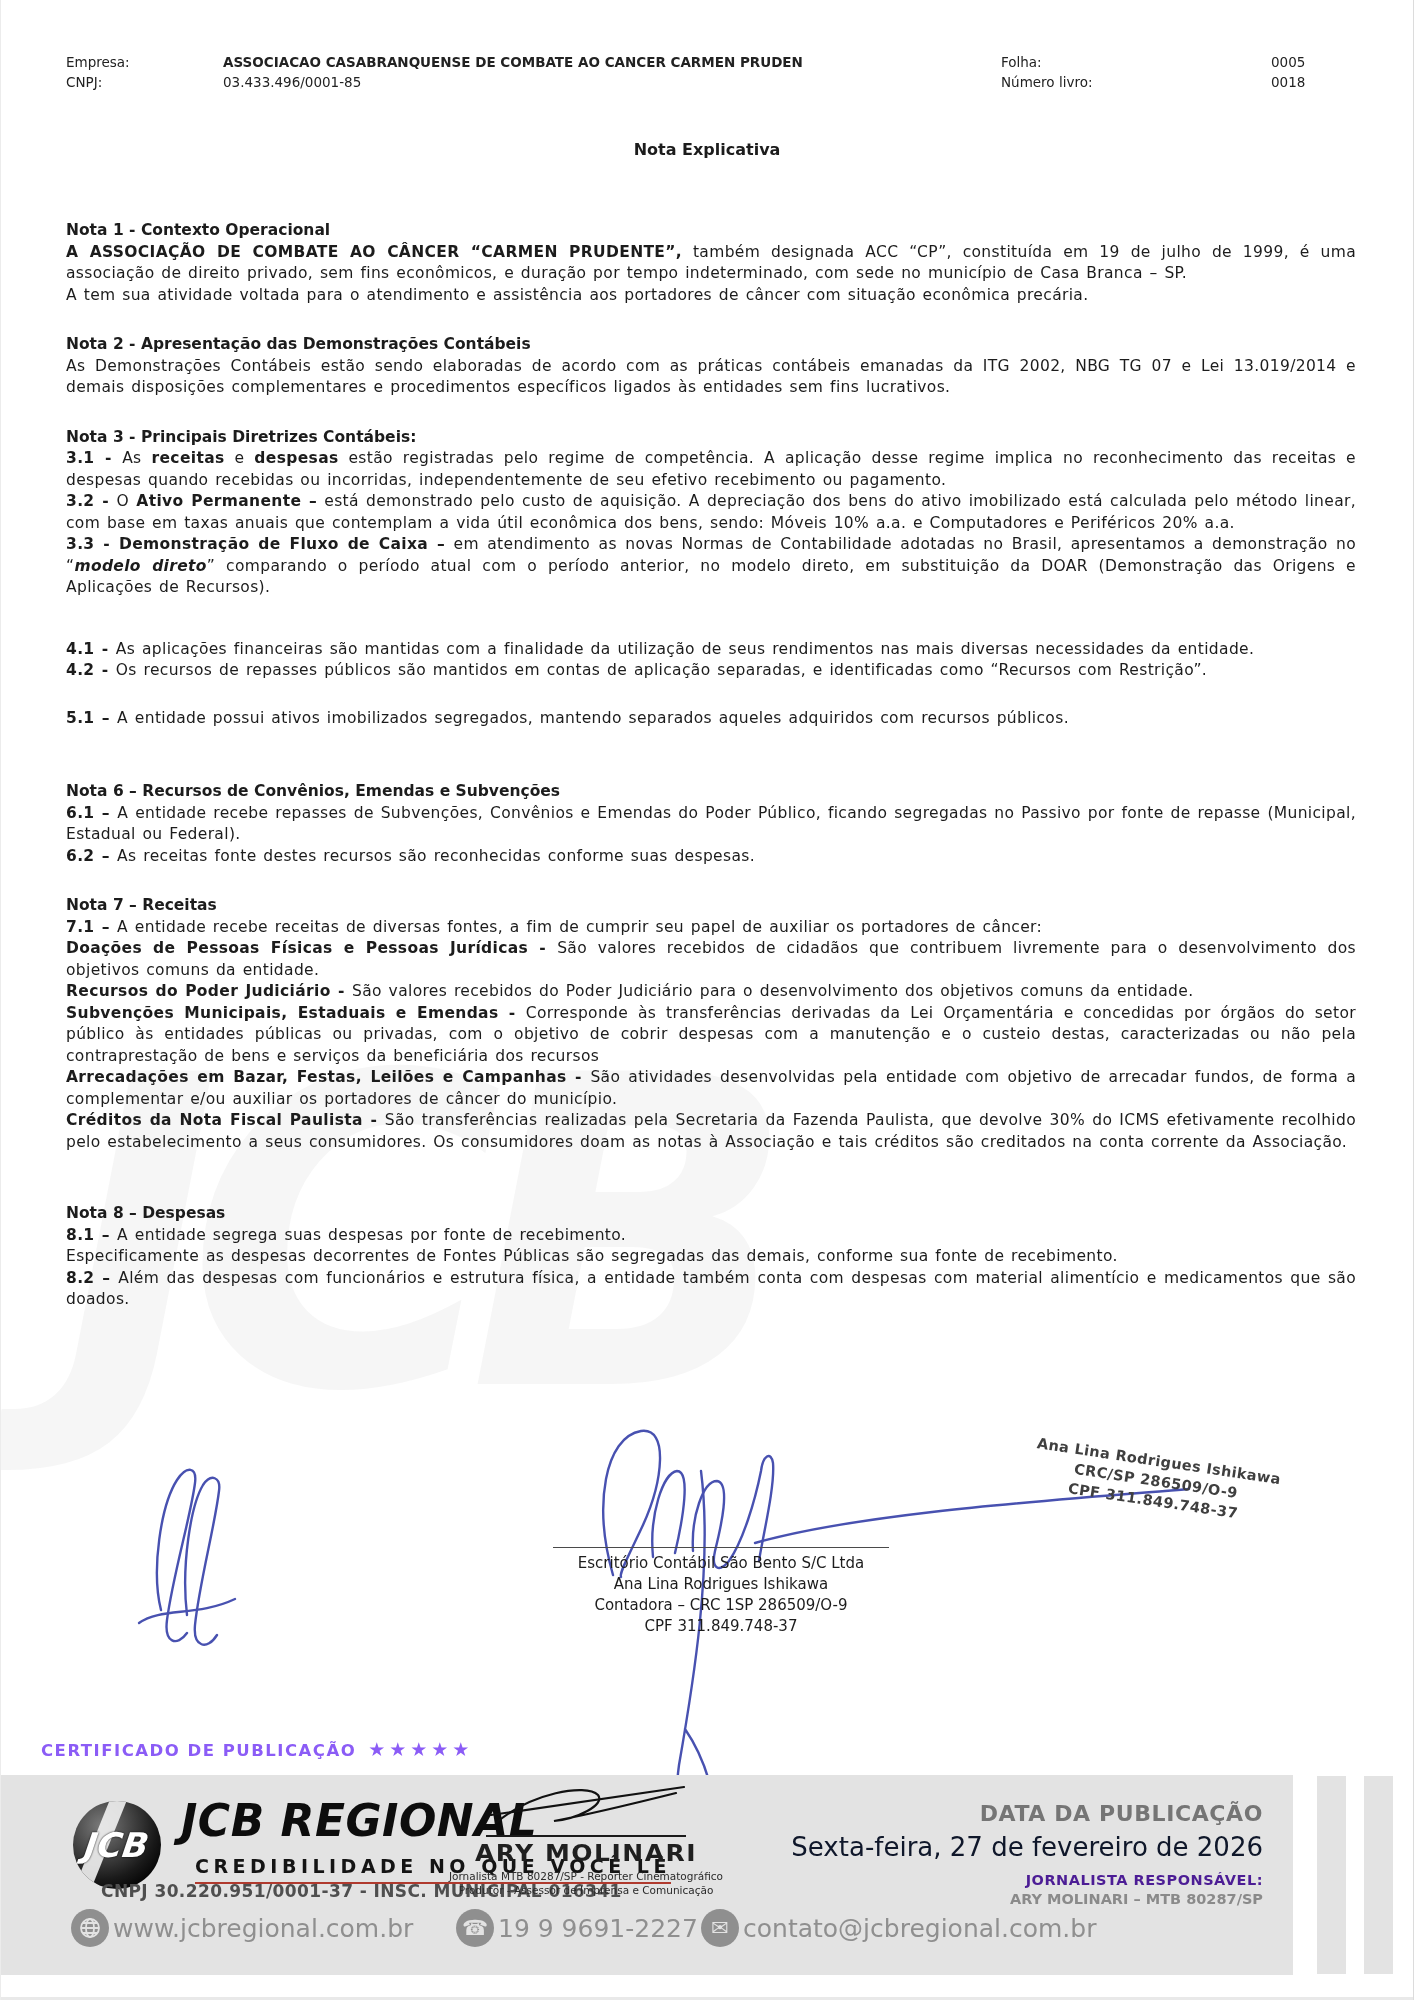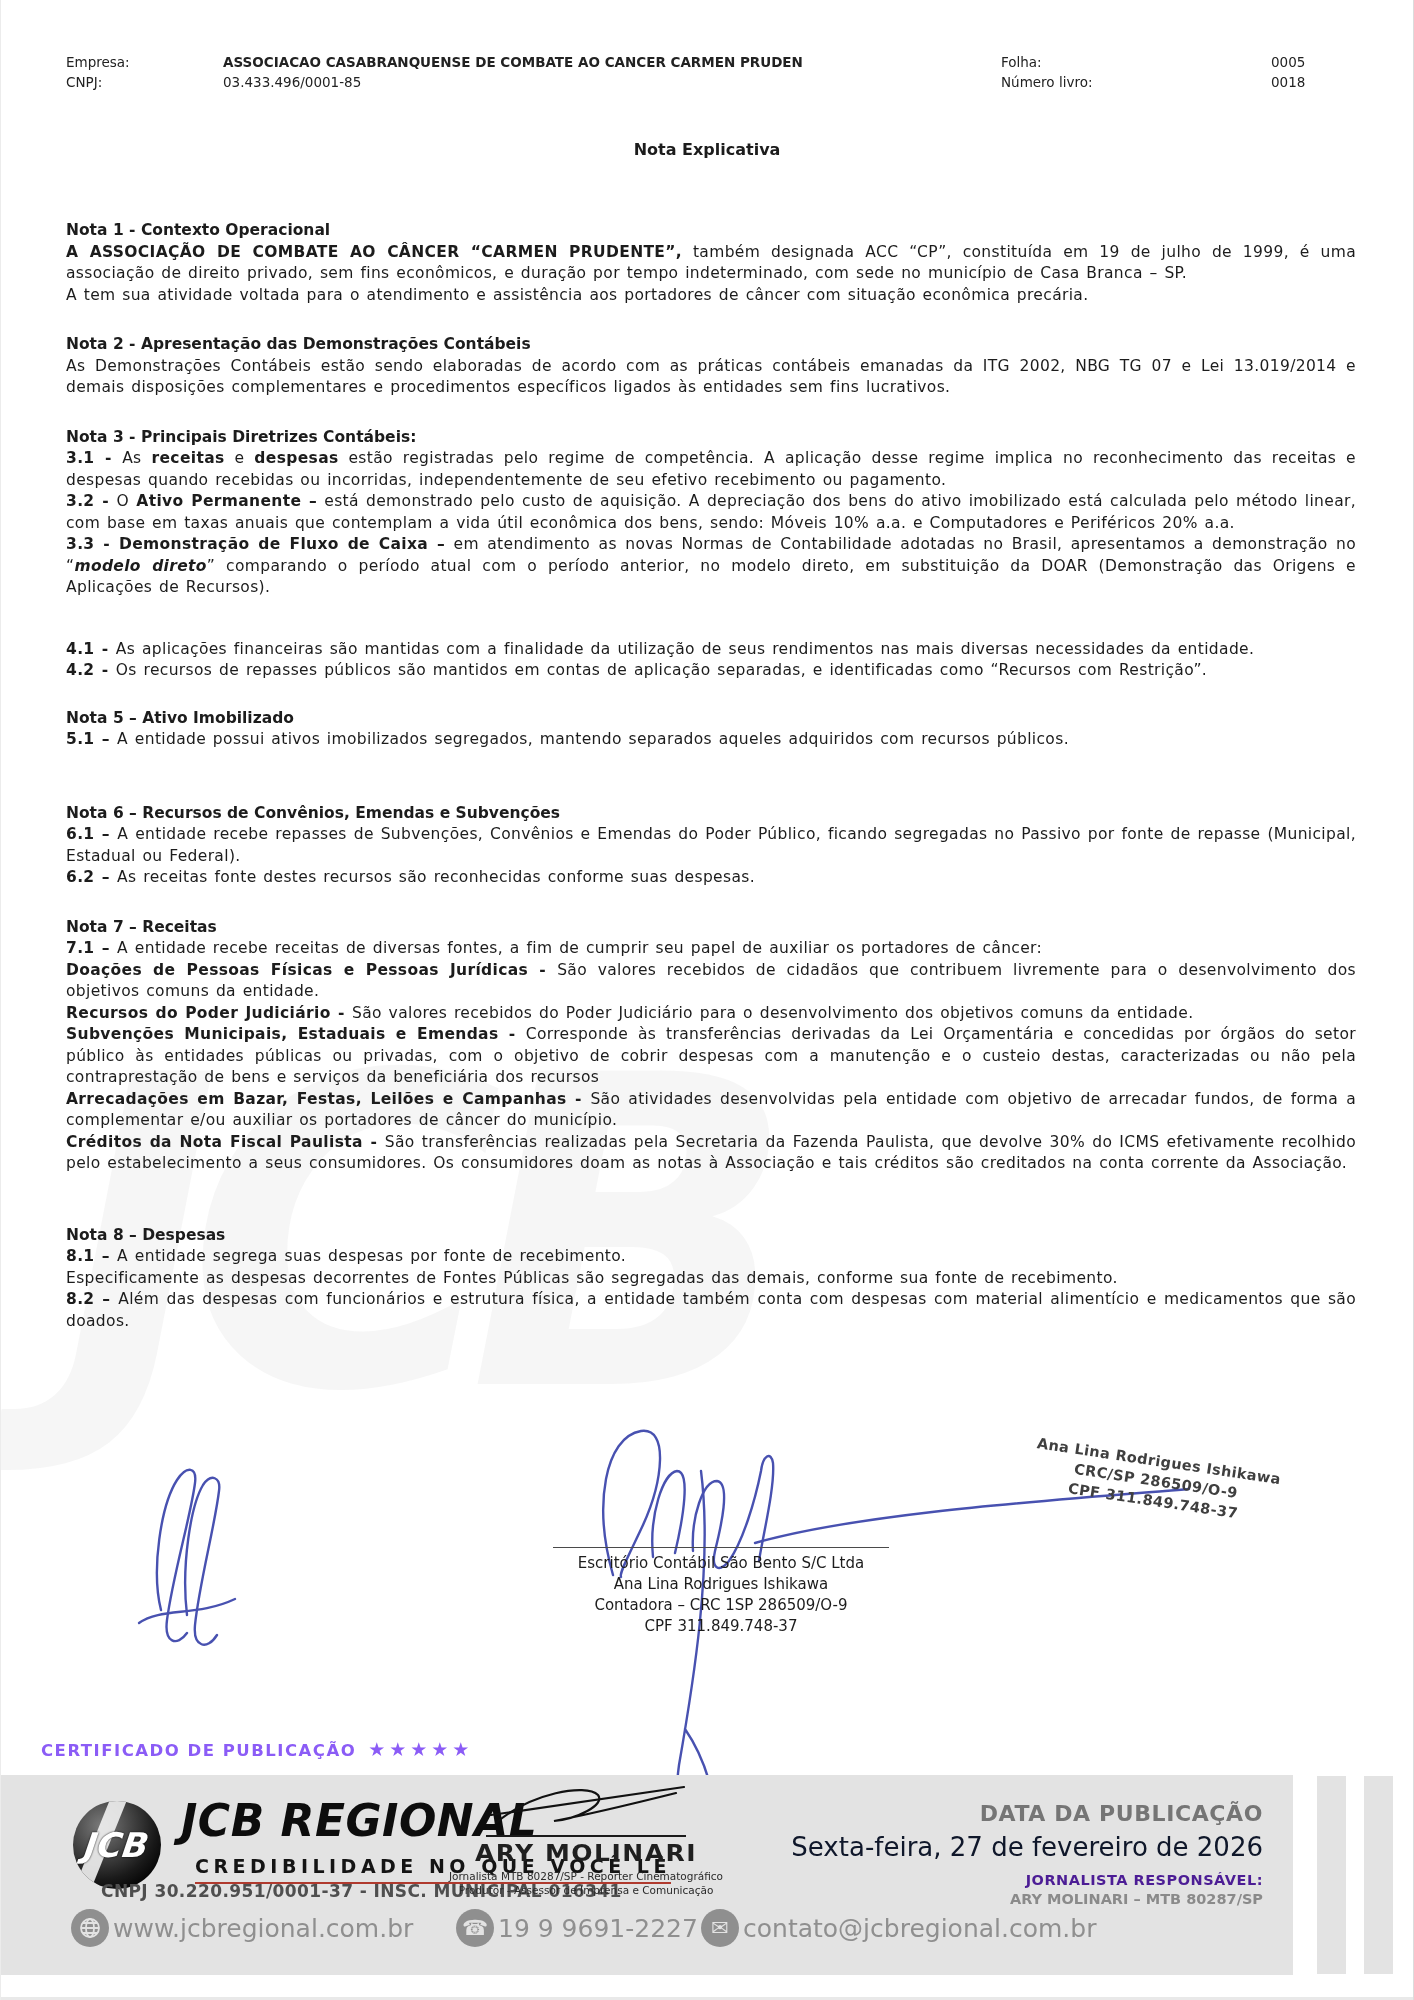--- a/index.html
+++ b/index.html
@@ -124,21 +124,20 @@
         <div class="note-h">Nota 3 - Principais Diretrizes Contábeis:</div>
         <p class="note-p"><span class="b">3.1 - </span><span>As </span><span class="b">receitas</span><span> e </span><span class="b">despesas</span><span> estão registradas pelo regime de competência. A aplicação desse regime implica no reconhecimento das receitas e despesas quando recebidas ou incorridas, independentemente de seu efetivo recebimento ou pagamento.</span></p>
         <p class="note-p"><span class="b">3.2 - </span><span>O </span><span class="b">Ativo Permanente –</span><span> está demonstrado pelo custo de aquisição. A depreciação dos bens do ativo imobilizado está calculada pelo método linear, com base em taxas anuais que contemplam a vida útil econômica dos bens, sendo: Móveis 10% a.a. e Computadores e Periféricos 20% a.a.</span></p>
         <p class="note-p"><span class="b">3.3 - Demonstração de Fluxo de Caixa –</span><span> em atendimento as novas Normas de Contabilidade adotadas no Brasil, apresentamos a demonstração no “</span><span class="b i">modelo direto</span><span>” comparando o período atual com o período anterior, no modelo direto, em substituição da DOAR (Demonstração das Origens e Aplicações de Recursos).</span></p>
       </section>
       <section class="note">
         <p class="note-p"><span class="b">4.1 - </span><span>As aplicações financeiras são mantidas com a finalidade da utilização de seus rendimentos nas mais diversas necessidades da entidade.</span></p>
         <p class="note-p"><span class="b">4.2 - </span><span>Os recursos de repasses públicos são mantidos em contas de aplicação separadas, e identificadas como “Recursos com Restrição”.</span></p>
       </section>
       <section class="note">
-        <div class="note-h">Nota 5 – Ativo Imobilizado</div>
         <p class="note-p"><span class="b">5.1 – </span><span>A entidade possui ativos imobilizados segregados, mantendo separados aqueles adquiridos com recursos públicos.</span></p>
       </section>
       <section class="note">
         <div class="note-h">Nota 6 – Recursos de Convênios, Emendas e Subvenções</div>
         <p class="note-p"><span class="b">6.1 – </span><span>A entidade recebe repasses de Subvenções, Convênios e Emendas do Poder Público, ficando segregadas no Passivo por fonte de repasse (Municipal, Estadual ou Federal).</span></p>
         <p class="note-p"><span class="b">6.2 – </span><span>As receitas fonte destes recursos são reconhecidas conforme suas despesas.</span></p>
       </section>
       <section class="note">
         <div class="note-h">Nota 7 – Receitas</div>
         <p class="note-p"><span class="b">7.1 – </span><span>A entidade recebe receitas de diversas fontes, a fim de cumprir seu papel de auxiliar os portadores de câncer:</span></p>

